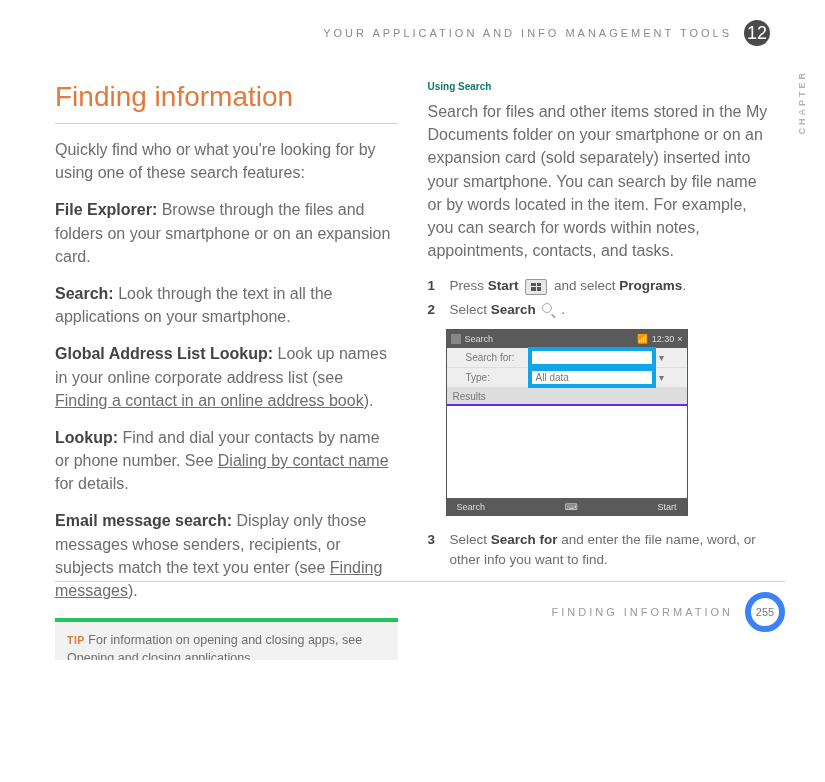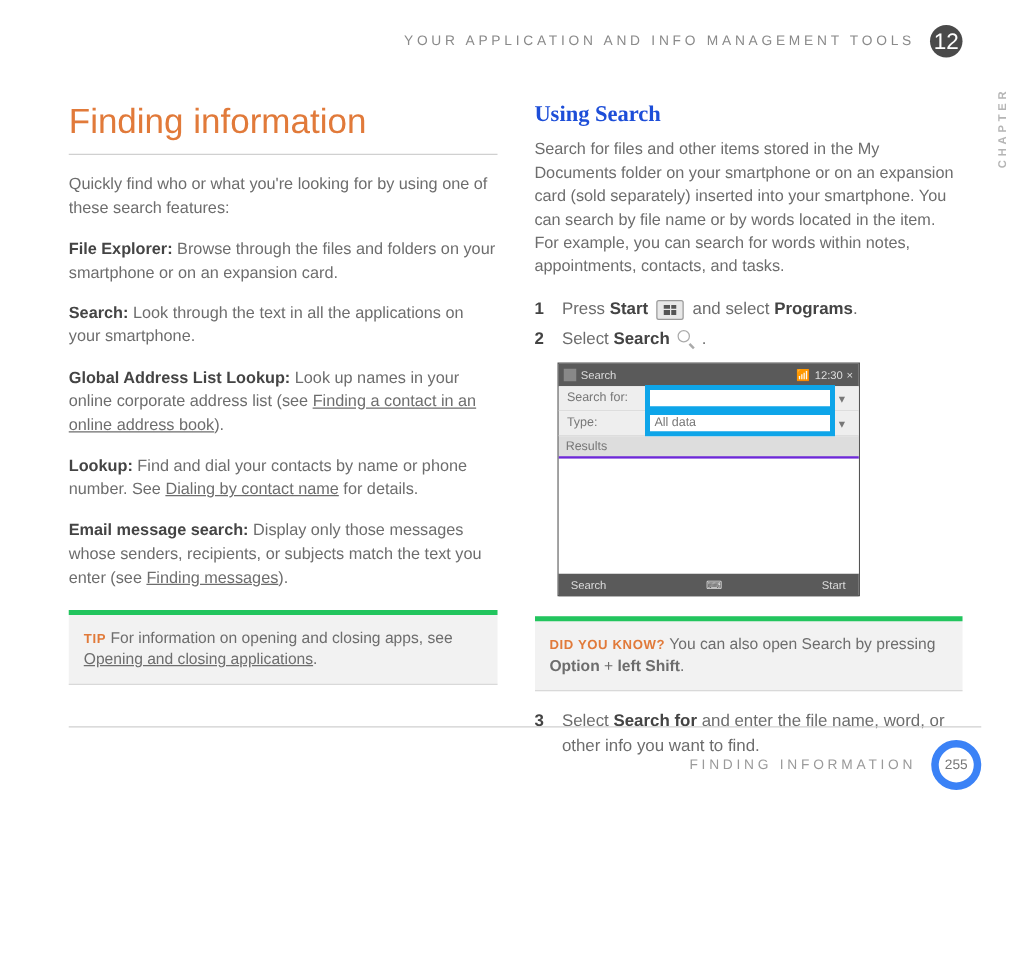--- a/index.html
+++ b/index.html
@@ -62,38 +62,37 @@
   }
   h1.section-title {
     font-size: 28px;
     font-weight: 400;
     color: #e17a3a;
     margin: 0 0 6px 0;
     border-bottom: 1px solid #d0d0d0;
     padding-bottom: 10px;
   }
   .body-text {
-    font-size: 13px;
+    font-size: 16px;
     line-height: 1.45;
     color: #6d6d6d;
     margin: 14px 0;
   }
   .body-text b, .body-text strong {
     color: #444;
     font-weight: 700;
   }
   .u {
     text-decoration: underline;
   }
   h3.sub {
-    font-size: 18px;
+    font-size: 10px;
     font-weight: 700;
-    color: #1d4ed8;
+    color: #0f766e;
     margin: 0 0 8px 0;
-    font-family: Liberation Serif, serif;
   }
   .tip-box, .dyk-box {
     background: #f2f2f2;
     padding: 10px 12px;
     font-size: 12.5px;
     line-height: 1.4;
     color: #6d6d6d;
     border-top: 4px solid #22c55e;
     border-bottom: 1px solid #d9d9d9;
     margin-top: 16px;
@@ -206,21 +205,21 @@
   }
   .ss-title-right {
     display: flex;
     align-items: center;
     gap: 3px;
   }
   .ss-row {
     display: flex;
     align-items: center;
     height: 19px;
-    padding: 0 7px;
+    padding: 0 19px;
     border-bottom: 1px solid #ddd;
     background: #eee;
   }
   .ss-label {
     width: 62px;
   }
   .ss-field {
     flex: 1;
     height: 13px;
     background: #fff;
@@ -377,24 +376,20 @@
         </div>
         <div class="ss-results-head">Results</div>
         <div class="ss-body"></div>
         <div class="ss-foot">
           <span>Search</span>
           <span>⌨</span>
           <span>Start</span>
         </div>
       </div>
 
-      <div class="dyk-box">
-        <span class="tip-label">DID YOU KNOW?</span>
-        <span>You can also open Search by pressing </span><strong>Option</strong><span> + </span><strong>left Shift</strong><span>.</span>
-      </div>
 
       <div class="step-row" style="margin-top:14px">
         <div class="step-num">3</div>
         <div class="step-body">
           <span>Select </span><strong>Search for</strong><span> and enter the file name, word, or other info you want to find.</span>
         </div>
       </div>
 
     </div>
   </div>

